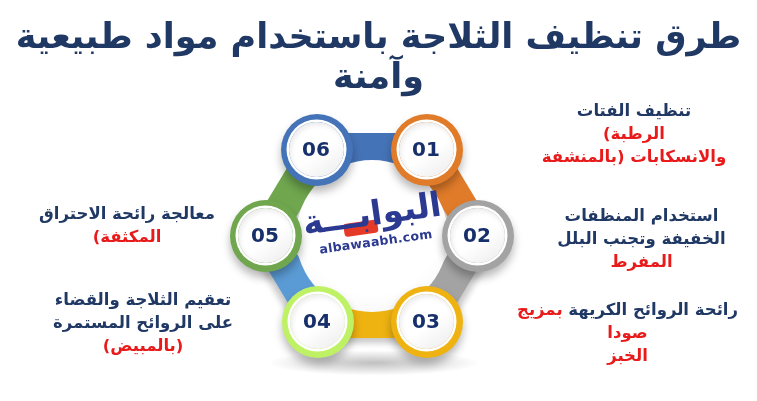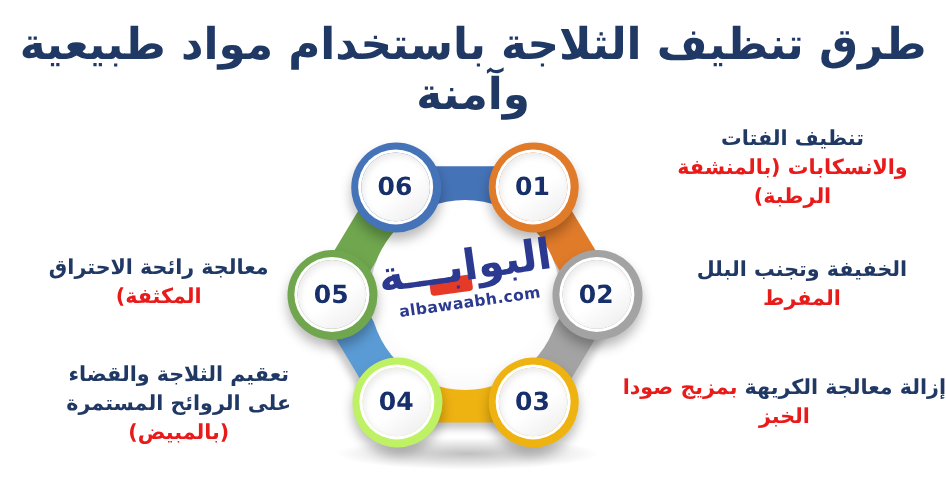--- a/index.html
+++ b/index.html
@@ -137,31 +137,32 @@
     <div class="node n5" style="background-color: rgb(111, 166, 78);">
       <div class="node-inner">05</div>
     </div>
     <div class="node n6" style="background-color: rgb(69, 115, 183);">
       <div class="node-inner">06</div>
     </div>
   </div>
 
   <div class="item-text t01" dir="rtl">
     <div class="navy">تنظيف الفتات</div>
+    <div class="red">الرطبة)</div>
     <div class="red">والانسكابات (بالمنشفة</div>
-    <div class="red">الرطبة)</div>
   </div>
 
   <div class="item-text t02" dir="rtl">
+    <div class="navy">استخدام المنظفات</div>
     <div class="navy">الخفيفة وتجنب البلل</div>
     <div class="red">المفرط</div>
   </div>
 
   <div class="item-text t03" dir="rtl">
-    <div><span class="navy">إزالة معالجة الكريهة</span> <span class="red">بمزيج صودا</span></div>
+    <div><span class="navy">رائحة الروائح الكريهة</span> <span class="red">بمزيج صودا</span></div>
     <div class="red">الخبز</div>
   </div>
 
   <div class="item-text t04" dir="rtl">
     <div class="navy">تعقيم الثلاجة والقضاء</div>
     <div class="navy">على الروائح المستمرة</div>
     <div class="red">(بالمبيض)</div>
   </div>
 
   <div class="item-text t05" dir="rtl">

